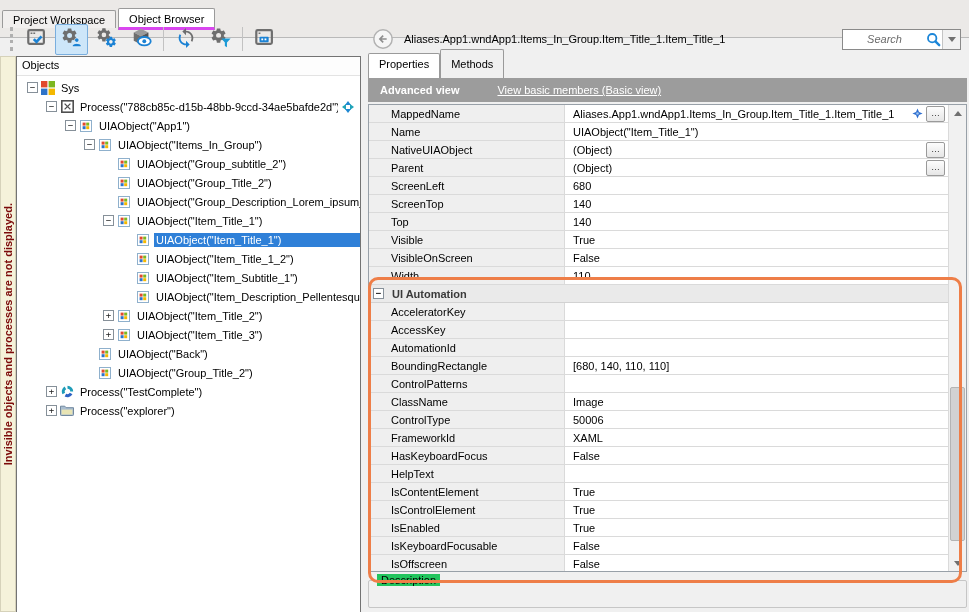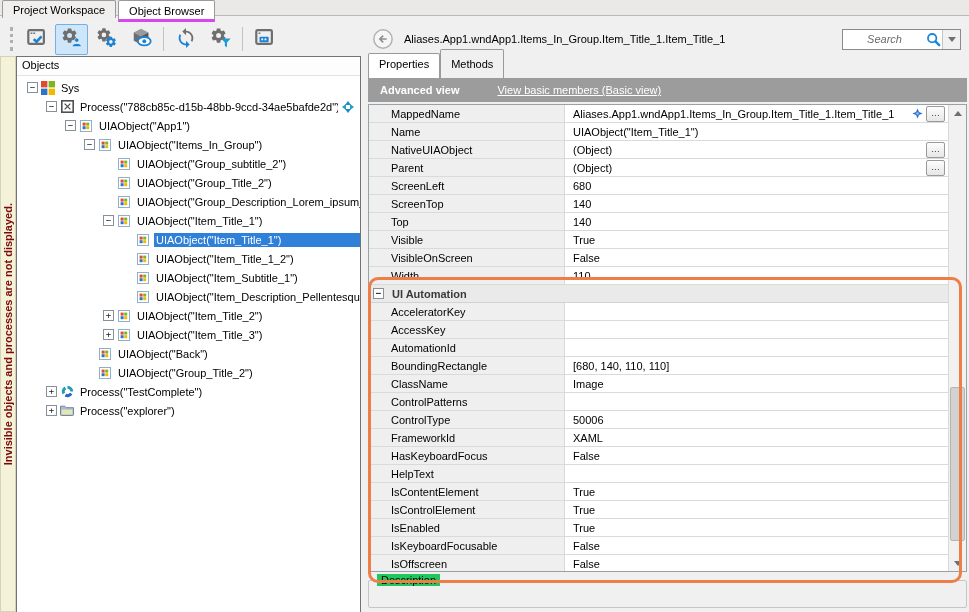--- a/index.html
+++ b/index.html
@@ -1,21 +1,21 @@
 <!DOCTYPE html>
 <html><head>
 <meta charset="utf-8">
 <style>
   html,body{margin:0;padding:0;background:#e8e8e8;}
   #app{position:relative;width:969px;height:612px;background:#f0f0f0;
        font-family:"Liberation Sans","DejaVu Sans",sans-serif;font-size:11px;color:#000;
        overflow:hidden;border-bottom:1px solid #c8c8c8;}
 
   
-  .tabbar{position:absolute;left:0;top:0;width:969px;height:16px;display:flex;align-items:flex-start;
+  .tabbar{position:absolute;left:0;top:0;width:969px;height:38px;display:flex;align-items:center;
           padding-left:2px;box-sizing:border-box;border-bottom:1px solid #b9b9b9;background:#ebe9e7;}
   .wtab{border:1px solid #9a9a9a;border-bottom:none;border-radius:2px 2px 0 0;
         padding:3px 10px 2px;margin-right:2px;background:#f1efee;white-space:nowrap;}
   .wtab.active{background:#fff;padding-top:4px;margin-bottom:-1px;border-bottom:3px solid #d946ef;}
 
   
   .toolbar{position:absolute;left:0;top:22px;width:362px;height:34px;display:flex;align-items:center;
            gap:2px;padding-left:10px;box-sizing:border-box;}
   .grip{width:0;height:24px;border-left:3px dotted #b0b0b0;margin-right:5px;}
   .tbtn{width:31px;height:29px;display:flex;align-items:center;justify-content:center;
@@ -542,29 +542,29 @@
               <span class="pvtext"></span>
             </div>
           </div>
           <div class="prow">
             <div class="pname">BoundingRectangle</div>
             <div class="pvalue">
               <span class="pvtext">[680, 140, 110, 110]</span>
             </div>
           </div>
           <div class="prow">
+            <div class="pname">ControlPatterns</div>
+            <div class="pvalue">
+              <span class="pvtext"></span>
+            </div>
+          </div>
+          <div class="prow">
             <div class="pname">ClassName</div>
             <div class="pvalue">
               <span class="pvtext">Image</span>
-            </div>
-          </div>
-          <div class="prow">
-            <div class="pname">ControlPatterns</div>
-            <div class="pvalue">
-              <span class="pvtext"></span>
             </div>
           </div>
           <div class="prow">
             <div class="pname">ControlType</div>
             <div class="pvalue">
               <span class="pvtext">50006</span>
             </div>
           </div>
           <div class="prow">
             <div class="pname">FrameworkId</div>

